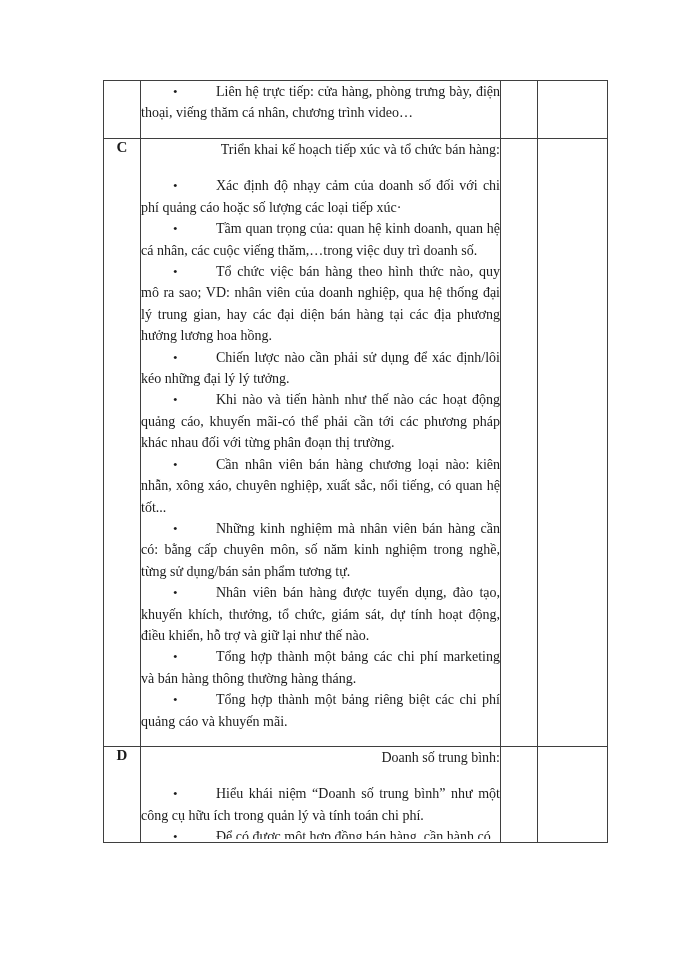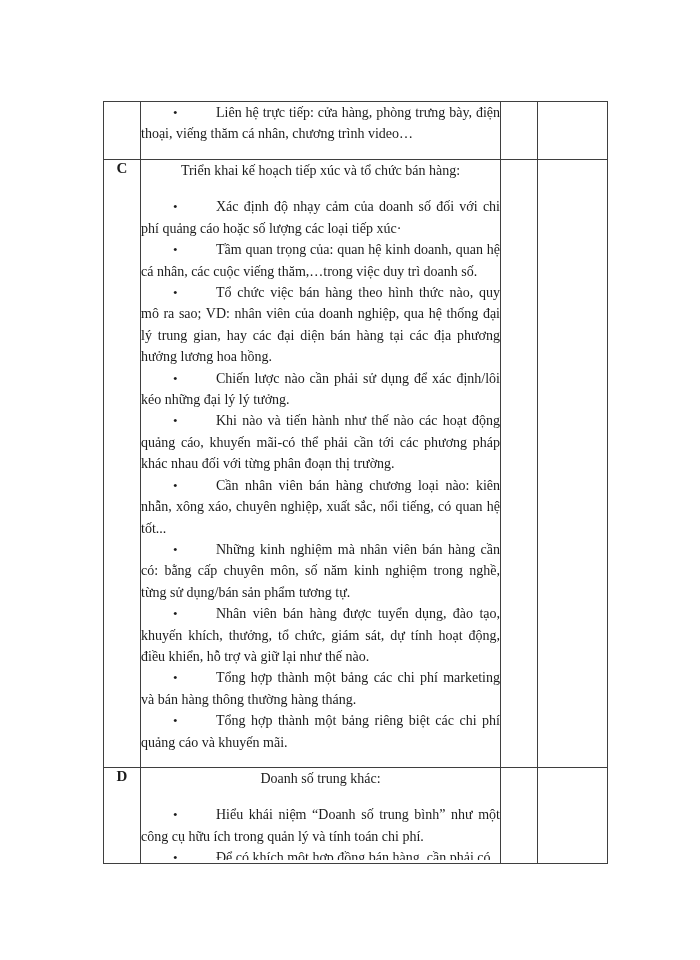--- a/index.html
+++ b/index.html
@@ -10,21 +10,21 @@
   body {
     position: relative;
     width: 700px;
     height: 960px;
     font-family: "Liberation Serif", "DejaVu Serif", serif;
     color: #1b1b1b;
   }
   table.doc-table {
     position: absolute;
     left: 103px;
-    top: 101px;
+    top: 80px;
     border-collapse: collapse;
     table-layout: fixed;
     width: 504px;
   }
   table.doc-table td {
     border: 1px solid #3f3f3f;
     vertical-align: top;
     padding: 0;
   }
   col.c-letter { width: 37px; }
@@ -43,21 +43,21 @@
     font-size: 14px;
     line-height: 21.4px;
     text-align: justify;
   }
   tr.row-cont { height: 58px; }
   tr.row-c    { height: 608px; }
   tr.row-d    { height: 96px; }
 
   .row-head {
     margin: 0 0 15px 0;
-    text-align: center;
+    text-align: right;
   }
   p.bullet {
     margin: 0;
   }
   p.bullet .marker {
     display: inline-block;
     margin-left: 32px;
     width: 43px;
     font-size: 13px;
   }
@@ -103,22 +103,22 @@
       <p class="bullet"><span class="marker">•</span><span>Tổng hợp thành một bảng riêng biệt các chi phí quảng cáo và khuyến mãi.</span></p>
     </td>
     <td class="empty-cell"></td>
     <td class="empty-cell"></td>
   </tr>
 
   <tr class="row-d">
     <td class="letter-cell">D</td>
     <td class="content-cell">
       <div class="clip-d">
-        <p class="row-head">Doanh số trung khác:</p>
+        <p class="row-head">Doanh số trung bình:</p>
         <p class="bullet"><span class="marker">•</span><span>Hiểu khái niệm “Doanh số trung bình” như một công cụ hữu ích trong quản lý và tính toán chi phí.</span></p>
-        <p class="bullet"><span class="marker">•</span><span>Để có khích một hợp đồng bán hàng, cần phải có</span></p>
+        <p class="bullet"><span class="marker">•</span><span>Để có được một hợp đồng bán hàng, cần hành có</span></p>
       </div>
     </td>
     <td class="empty-cell"></td>
     <td class="empty-cell"></td>
   </tr>
 </tbody>
   </table>
 
 </body></html>

